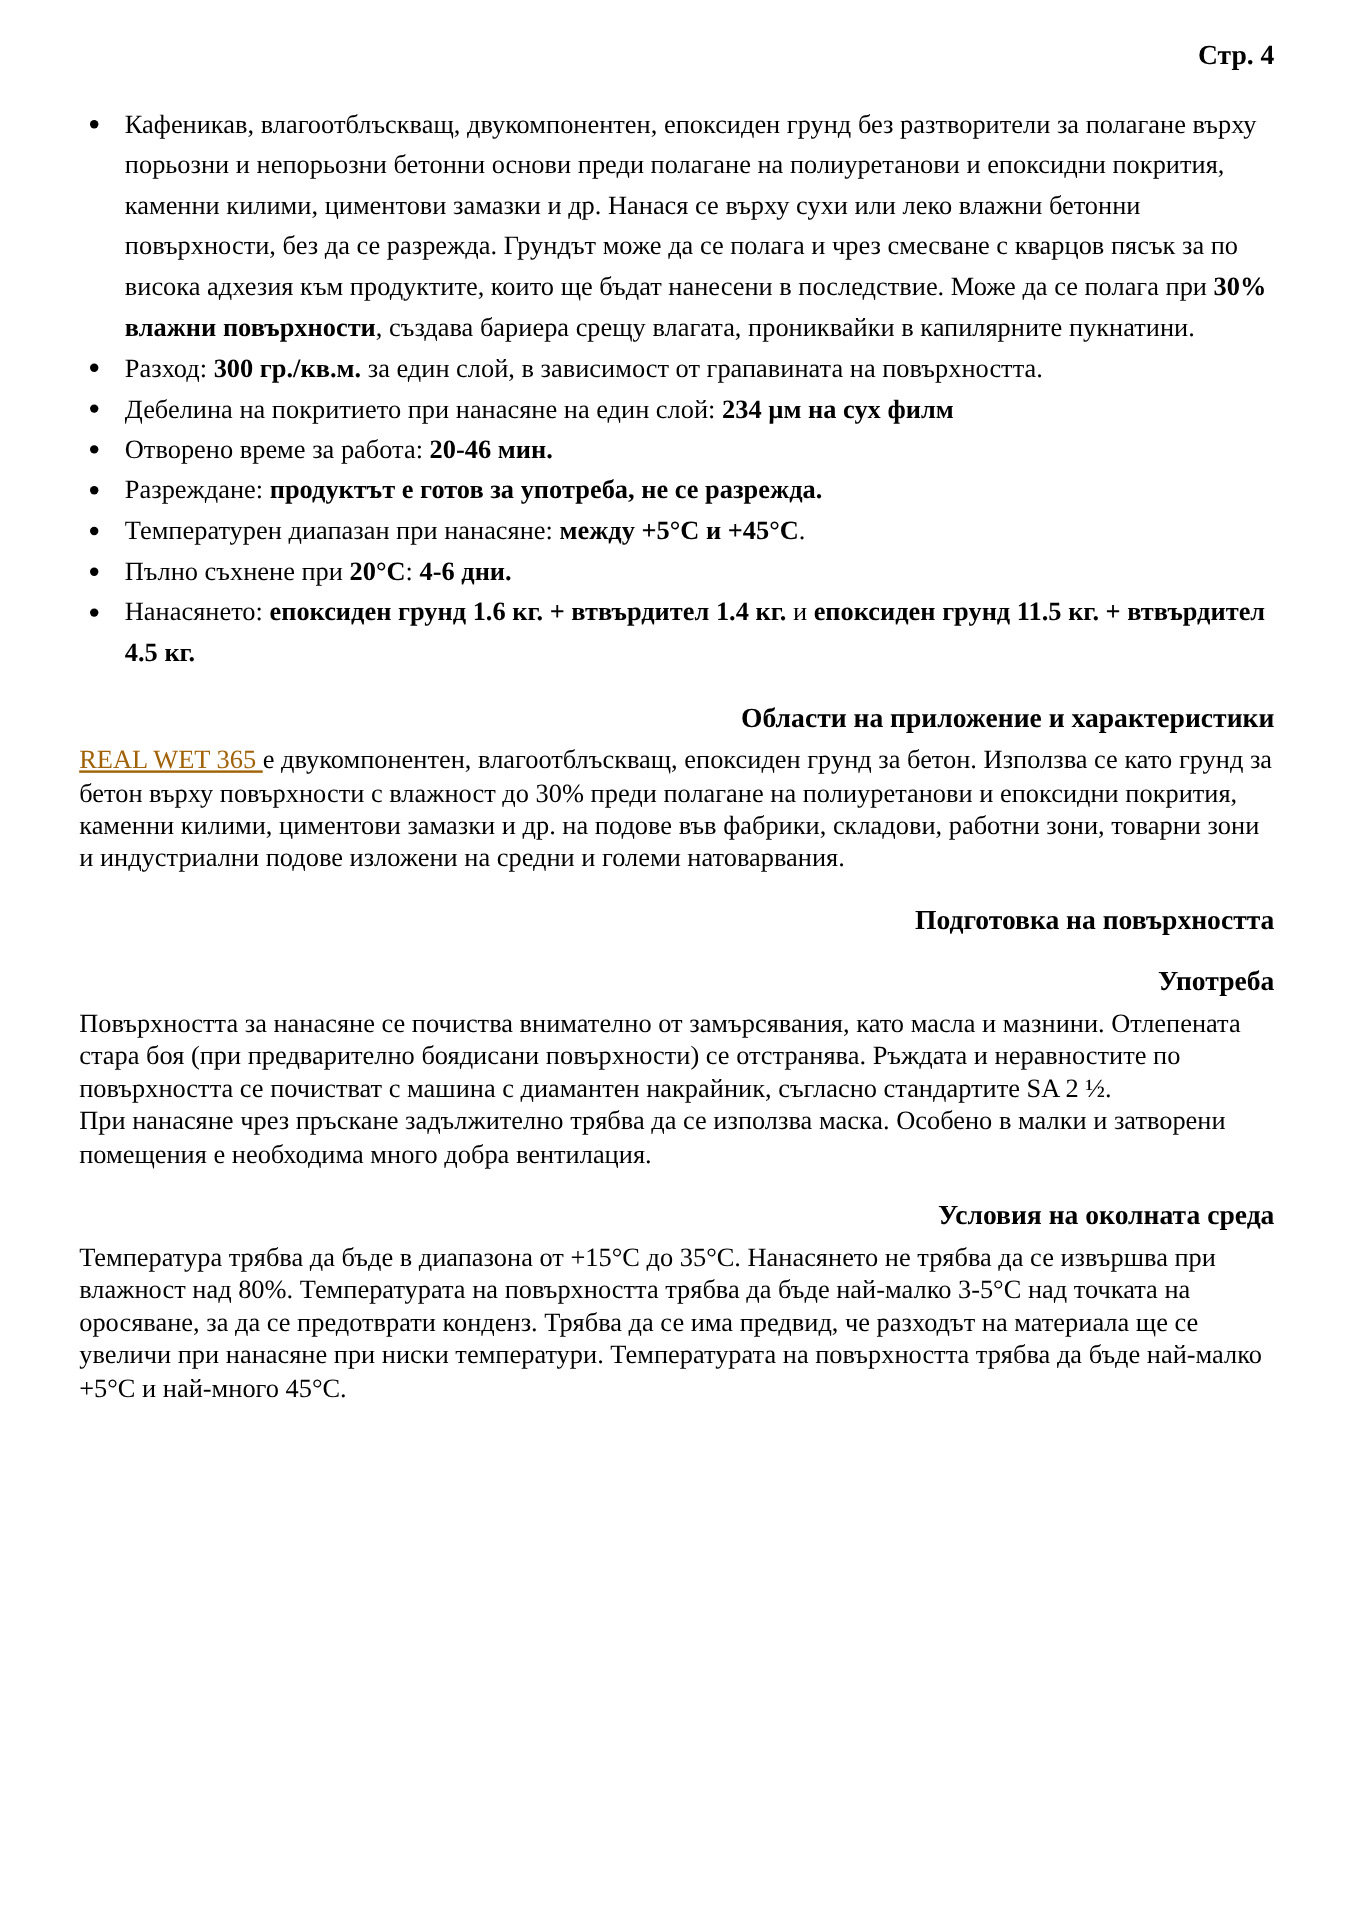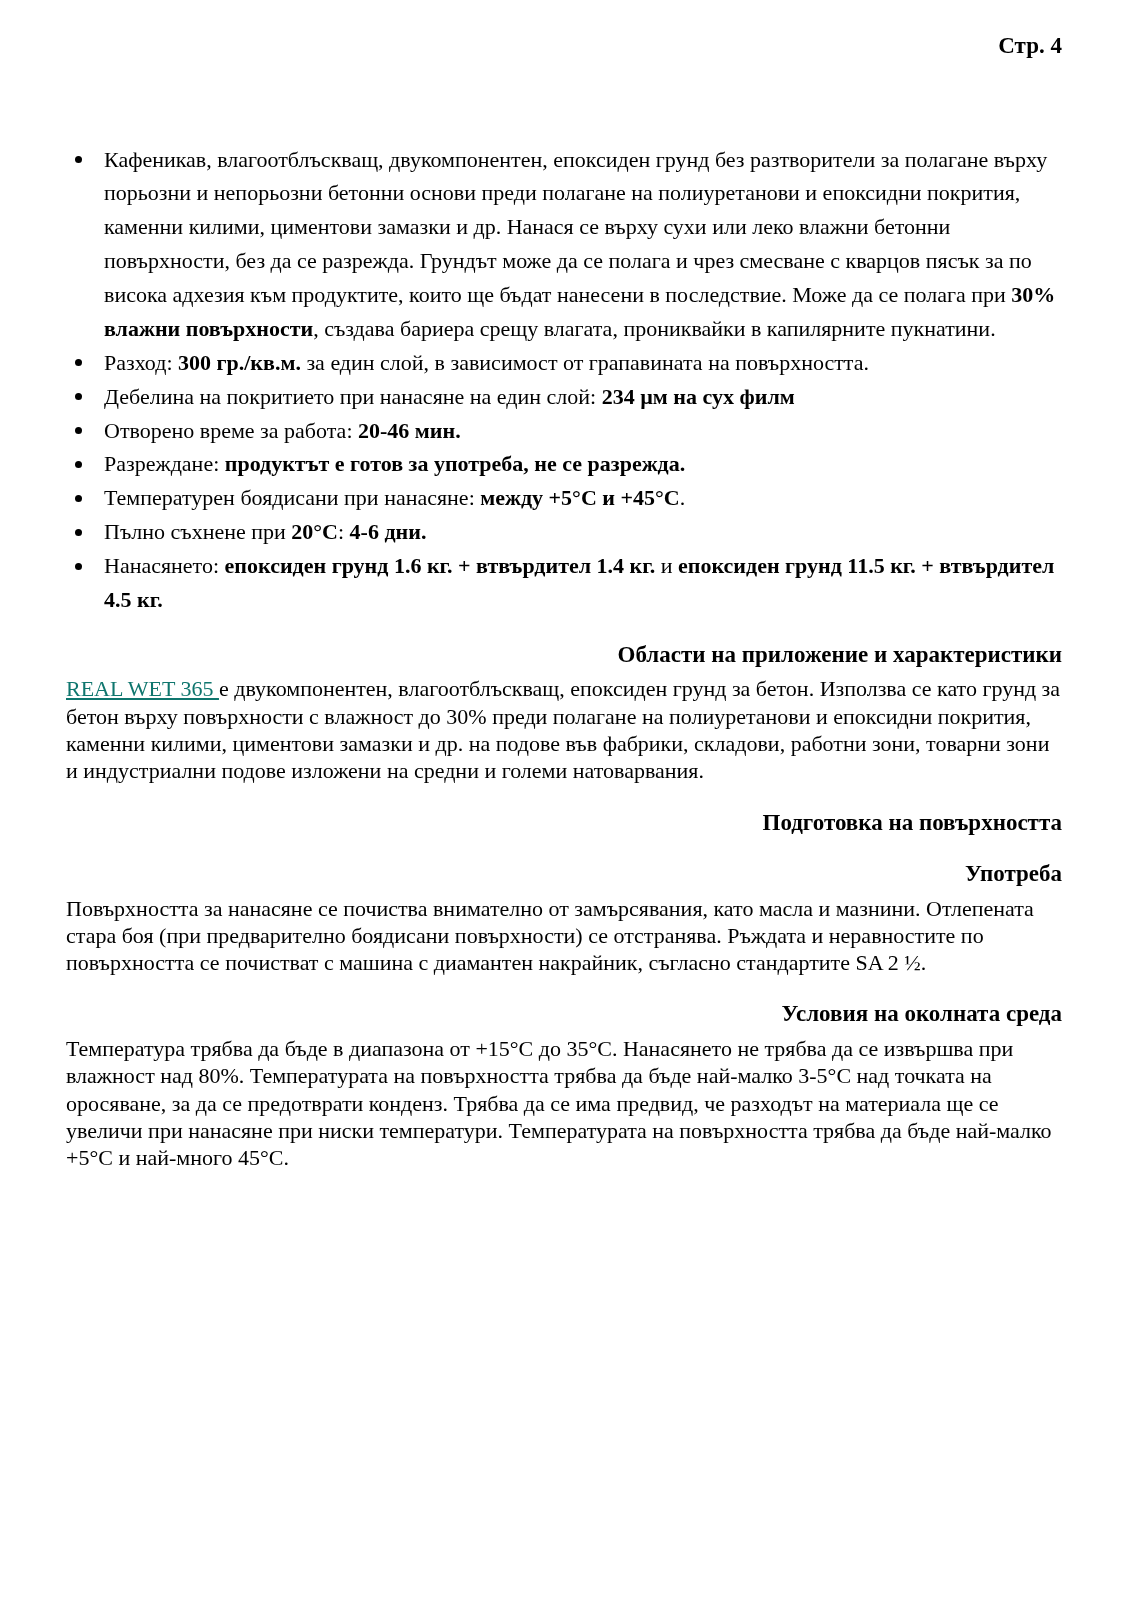--- a/index.html
+++ b/index.html
@@ -22,21 +22,21 @@
     padding: 32px 66px 0 66px;
   }
   .page-number {
     text-align: right;
     font-weight: bold;
     font-size: 23px;
     line-height: 1.2;
   }
   .bullet-list {
     list-style: none;
-    margin: 83px 0 0 0;
+    margin: 27px 0 0 0;
     padding: 0;
   }
   .bullet-list li {
     position: relative;
     padding-left: 38px;
     font-size: 22px;
     line-height: 1.54;
     margin: 0;
   }
   .bullet-list li::before {
@@ -56,43 +56,44 @@
     line-height: 1.2;
     text-align: right;
   }
   .sections p {
     font-size: 22px;
     line-height: 1.24;
     margin: 0;
   }
   .bold { font-weight: bold; }
   a.doc-link {
-    color: #0f766e;
+    color: #a16207;
     text-decoration: underline;
   }
 </style>
 </head>
 <body>
 
 <div class="page">
   <div class="page-number">Стр. 4</div>
 
   <ul class="bullet-list">
       <li><span>Кафеникав, влагоотблъскващ, двукомпонентен, епоксиден грунд без разтворители за полагане върху порьозни и непорьозни бетонни основи преди полагане на полиуретанови и епоксидни покрития, каменни килими, циментови замазки и др. Нанася се върху сухи или леко влажни бетонни повърхности, без да се разрежда. Грундът може да се полага и чрез смесване с кварцов пясък за по висока адхезия към продуктите, които ще бъдат нанесени в последствие. Може да се полага при </span><span class="bold">30% влажни повърхности</span><span>, създава бариера срещу влагата, прониквайки в капилярните пукнатини.</span></li>
       <li><span>Разход: </span><span class="bold">300 гр./кв.м.</span><span> за един слой, в зависимост от грапавината на повърхността.</span></li>
       <li><span>Дебелина на покритието при нанасяне на един слой: </span><span class="bold">234 µм на сух филм</span></li>
       <li><span>Отворено време за работа: </span><span class="bold">20-46 мин.</span></li>
       <li><span>Разреждане: </span><span class="bold">продуктът е готов за употреба, не се разрежда.</span></li>
-      <li><span>Температурен боядисани при нанасяне: </span><span class="bold">между +5°С и +45°С</span><span>.</span></li>
+      <li><span>Температурен диапазан при нанасяне: </span><span class="bold">между +5°С и +45°С</span><span>.</span></li>
       <li><span>Пълно съхнене при </span><span class="bold">20°С</span><span>: </span><span class="bold">4-6 дни.</span></li>
       <li><span>Нанасянето: </span><span class="bold">епоксиден грунд 1.6 кг. + втвърдител 1.4 кг.</span><span> и </span><span class="bold">епоксиден грунд 11.5 кг. + втвърдител 4.5 кг.</span></li>
     </ul>
 
   <div class="sections">
       <h2>Области на приложение и характеристики</h2>
       <p><a href="#" class="doc-link">REAL WET 365 </a><span> е двукомпонентен, влагоотблъскващ, епоксиден грунд за бетон. Използва се като грунд за бетон върху повърхности с влажност до 30% преди полагане на полиуретанови и епоксидни покрития, каменни килими, циментови замазки и др. на подове във фабрики, складови, работни зони, товарни зони и индустриални подове изложени на средни и големи натоварвания.</span></p>
       <h2>Подготовка на повърхността</h2>
       <h2>Употреба</h2>
       <p><span>Повърхността за нанасяне се почиства внимателно от замърсявания, като масла и мазнини. Отлепената стара боя (при предварително боядисани повърхности) се отстранява. Ръждата и неравностите по повърхността се почистват с машина с диамантен накрайник, съгласно стандартите SA 2 ½.</span></p>
+      <p><span>При нанасяне чрез пръскане задължително трябва да се използва маска. Особено в малки и затворени помещения е необходима много добра вентилация.</span></p>
       <h2>Условия на околната среда</h2>
       <p><span>Температура трябва да бъде в диапазона от +15°С до 35°С. Нанасянето не трябва да се извършва при  влажност над 80%. Температурата на повърхността трябва да бъде най-малко 3-5°С над точката на оросяване, за да се предотврати конденз. Трябва да се има предвид, че разходът на материала ще се увеличи при нанасяне при ниски температури. Температурата на повърхността трябва да бъде най-малко +5°С и най-много 45°С.</span></p>
     </div>
 </div>
 
 </body></html>

